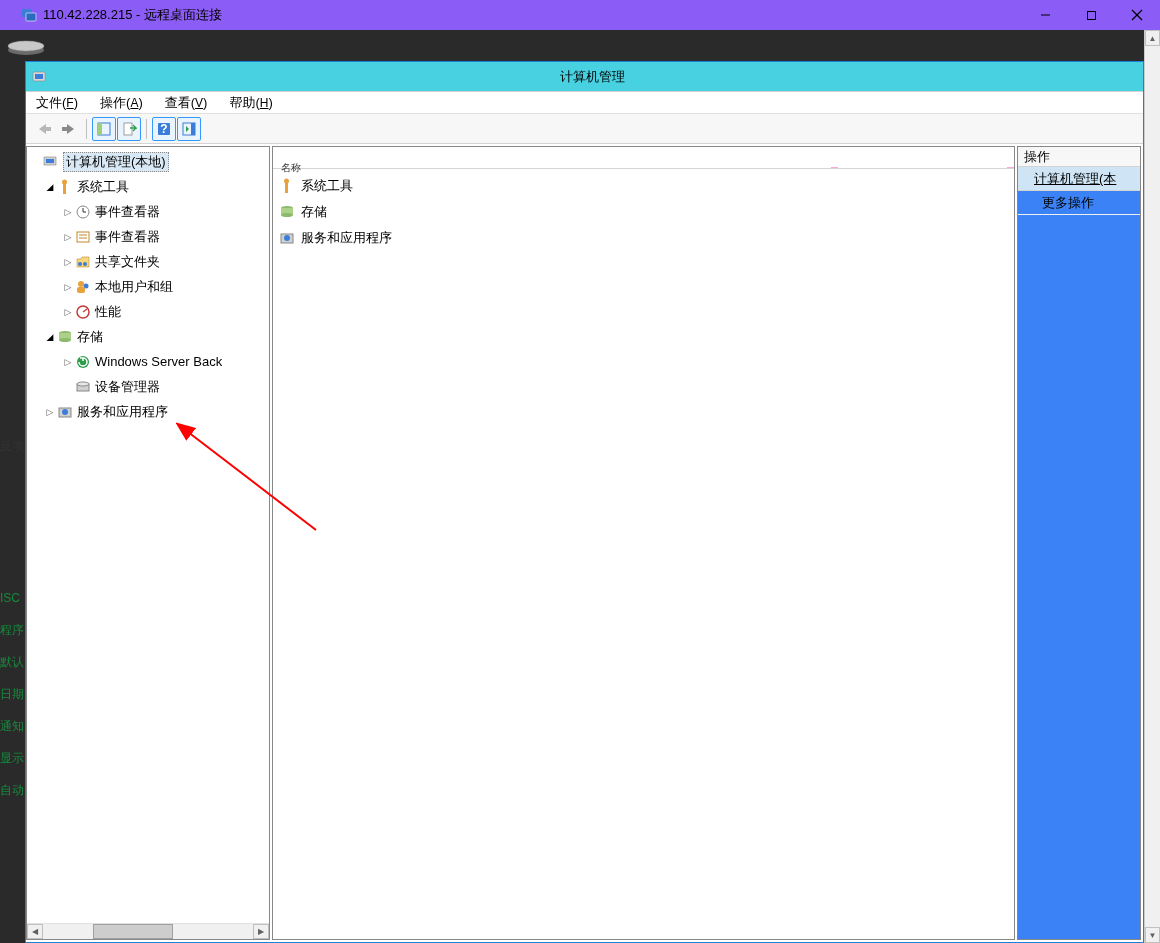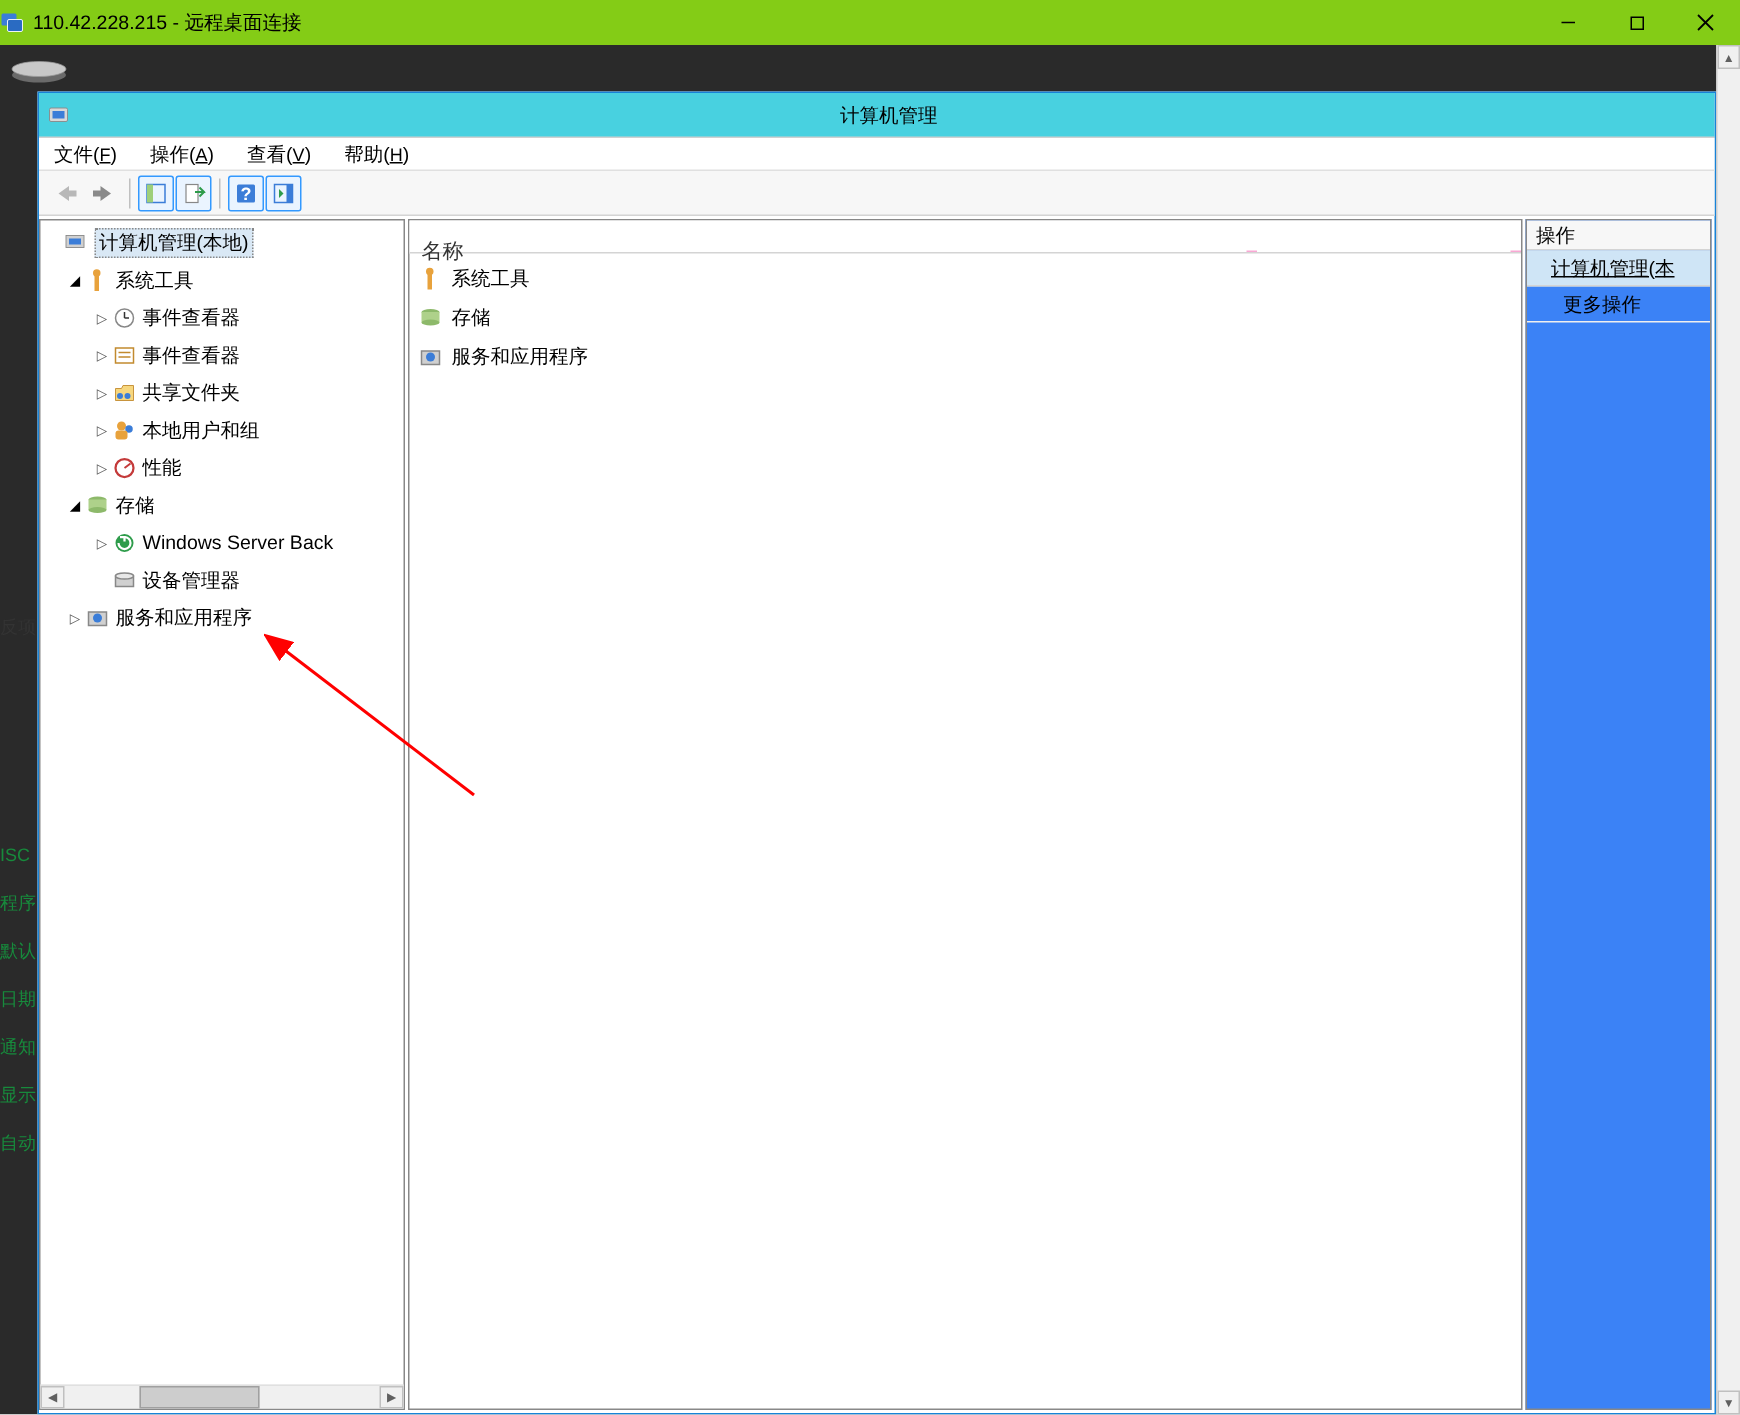--- a/index.html
+++ b/index.html
@@ -1,19 +1,19 @@
 <!DOCTYPE html>
 <html><head>
   <meta charset="utf-8">
   <style>
     * { margin: 0; padding: 0; box-sizing: border-box; font-family: "Microsoft YaHei", "Segoe UI", sans-serif; font-size: 12px; }
     html, body { width: 1160px; height: 943px; overflow: hidden; background: #fff; }
     
     
-    .rdp-titlebar { height: 30px; background: #84cc16; display: flex; align-items: center; padding-left: 0; }
+    .rdp-titlebar { height: 30px; background: #8b5cf6; display: flex; align-items: center; padding-left: 21px; }
     .rdp-icon { width: 16px; height: 16px; margin-right: 6px; }
     .rdp-title { font-size: 13px; color: #000; }
     .rdp-ctrls { margin-left: auto; display: flex; height: 100%; }
     .rdp-ctrl { width: 46px; display: flex; align-items: center; justify-content: center; color: #000; font-size: 14px; }
     
     .rdp-body { position: relative; height: 913px; background: #2a2a2a; }
     
     
     .rdp-vscroll { position: absolute; right: 0; top: 0; width: 16px; height: 100%; background: #f0f0f0; border-left: 1px solid #ccc; }
     .rdp-vscroll-btn { height: 16px; background: #f0f0f0; border: 1px solid #c0c0c0; display: flex; align-items: center; justify-content: center; font-size: 8px; color: #606060; }
@@ -57,33 +57,33 @@
     .indent-1 { padding-left: 16px; }
     .indent-2 { padding-left: 34px; }
     
     .tree-hscroll { height: 16px; background: #f0f0f0; border-top: 1px solid #e0e0e0; display: flex;}
     .hscroll-btn { width: 16px; border: 1px solid #c0c0c0; background: #f0f0f0; display: flex; align-items: center; justify-content: center; font-size: 8px; color: #606060;}
     .hscroll-track { flex: 1; position: relative;}
     .hscroll-thumb { position: absolute; left: 50px; width: 80px; height: 100%; background: #cdcdcd; border: 1px solid #a0a0a0;}
     
     
     .list-header { height: 22px; border-bottom: 1px solid #d4d4d4; display: flex; background: #fff;}
-    .list-header-col { padding-left: 8px; display: flex; align-items: center; font-size: 14px; color: #333; border-right: 7px solid #f9a8d4; margin-top: 20px;}
+    .list-header-col { padding-left: 8px; display: flex; align-items: center; font-size: 10px; color: #333; border-right: 7px solid #f9a8d4; margin-top: 20px;}
     .list-body { padding: 4px 2px;}
     .list-row { display: flex; align-items: center; height: 26px; padding-left: 4px;}
     .list-row .tree-icon { margin-right: 6px;}
     .list-row span.txt { font-size: 13px;}
     
     
     .ap-header { height: 20px; border-bottom: 1px solid #d4d4d4; padding-left: 6px; display: flex; align-items: center; font-size: 13px; background: #f7f7f7;}
     .ap-section { height: 24px; background: #cfe5f6; border-bottom: 1px solid #d4d4d4; padding-left: 16px; display: flex; align-items: center; font-size: 13px; white-space: nowrap; overflow: hidden; text-decoration: underline;}
     .ap-item { height: 24px; padding-left: 24px; display: flex; align-items: center; font-size: 13px; border-bottom: 1px solid #efefef;}
     
     
-    .left-peek { position: absolute; left: 0; top: 372px; width: 25px; color: #178a3c; font-size: 12px; line-height: 32px; overflow: hidden; white-space: nowrap;}
+    .left-peek { position: absolute; left: 0; top: 400px; width: 25px; color: #178a3c; font-size: 12px; line-height: 32px; overflow: hidden; white-space: nowrap;}
     .left-peek .row { height: 32px;}
     .left-peek .dark { color: #333;}
     
     
     .anno-arrow { position: absolute; pointer-events: none; z-index: 50;}
   </style>
 </head>
 <body>
 
 <div class="rdp-titlebar">

